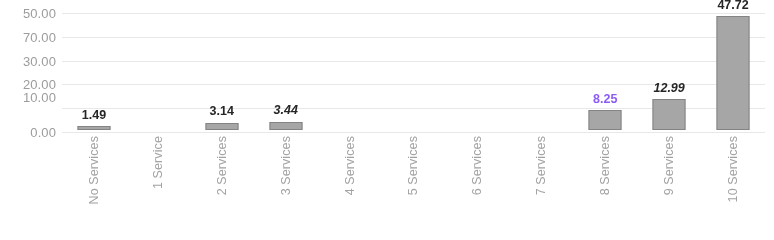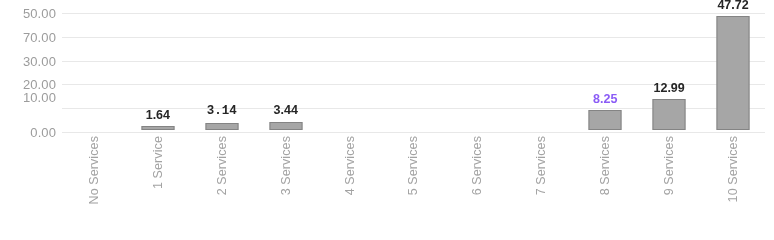--- a/index.html
+++ b/index.html
@@ -133,37 +133,37 @@
   <div id="plot-area">
     <div id="grid-layer">
         <div class="gridline" style="top: 119px; background: rgb(232, 232, 232);"></div>
         <div class="gridline" style="top: 95.2px; background: rgb(232, 232, 232);"></div>
         <div class="gridline" style="top: 71.4px; background: rgb(232, 232, 232);"></div>
         <div class="gridline" style="top: 47.6px; background: rgb(232, 232, 232);"></div>
         <div class="gridline" style="top: 23.8px; background: rgb(232, 232, 232);"></div>
         <div class="gridline" style="top: 0px; background: rgb(232, 232, 232);"></div>
       </div>
     <div id="bars-layer">
-        <div class="bar-slot" style="left: 63.9091px; width: 63.9091px;">
-          <div class="bar" style="height: 3.9032px; background: rgb(166, 166, 166); border-color: rgb(132, 132, 132);"></div>
-          <div class="bar-label" style="bottom: 8.9032px; color: rgb(38, 38, 38);">1.64</div>
+        <div class="bar-slot" style="left: 0px; width: 63.9091px;">
+          <div class="bar" style="height: 3.5462px; background: rgb(166, 166, 166); border-color: rgb(132, 132, 132);"></div>
+          <div class="bar-label" style="bottom: 8.5462px; color: rgb(38, 38, 38);">1.49</div>
         </div>
         <div class="bar-slot" style="left: 127.818px; width: 63.9091px;">
           <div class="bar" style="height: 7.4732px; background: rgb(166, 166, 166); border-color: rgb(132, 132, 132);"></div>
-          <div class="bar-label" style="bottom: 12.4732px; color: rgb(38, 38, 38); font-family: Liberation Mono, monospace;">3.14</div>
+          <div class="bar-label" style="bottom: 12.4732px; color: rgb(38, 38, 38);">3.14</div>
         </div>
         <div class="bar-slot" style="left: 191.727px; width: 63.9091px;">
           <div class="bar" style="height: 8.1872px; background: rgb(166, 166, 166); border-color: rgb(132, 132, 132);"></div>
-          <div class="bar-label" style="bottom: 13.1872px; color: rgb(38, 38, 38);">3.44</div>
+          <div class="bar-label" style="bottom: 13.1872px; color: rgb(38, 38, 38); font-style: italic;">3.44</div>
         </div>
         <div class="bar-slot" style="left: 511.273px; width: 63.9091px;">
           <div class="bar" style="height: 19.635px; background: rgb(166, 166, 166); border-color: rgb(132, 132, 132);"></div>
           <div class="bar-label" style="bottom: 24.635px; color: #8b5cf6;">8.25</div>
         </div>
-        <div class="bar-slot" style="left: 575.182px; width: 63.9091px;">
+        <div class="bar-slot" style="left: 575.182px; width: 63.9091px; font-style: italic;">
           <div class="bar" style="height: 30.9162px; background: rgb(166, 166, 166); border-color: rgb(132, 132, 132);"></div>
           <div class="bar-label" style="bottom: 35.9162px; color: rgb(38, 38, 38);">12.99</div>
         </div>
         <div class="bar-slot" style="left: 639.091px; width: 63.9091px;">
           <div class="bar" style="height: 113.574px; background: rgb(166, 166, 166); border-color: rgb(132, 132, 132);"></div>
           <div class="bar-label" style="bottom: 118.574px; color: rgb(38, 38, 38);">47.72</div>
         </div>
       </div>
   </div>
 

